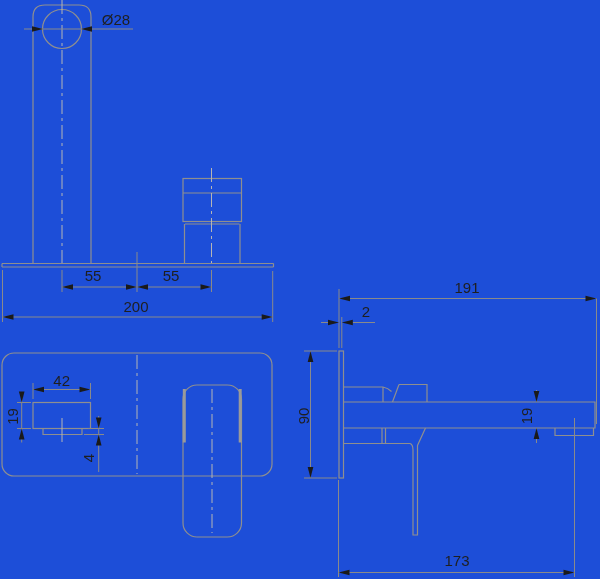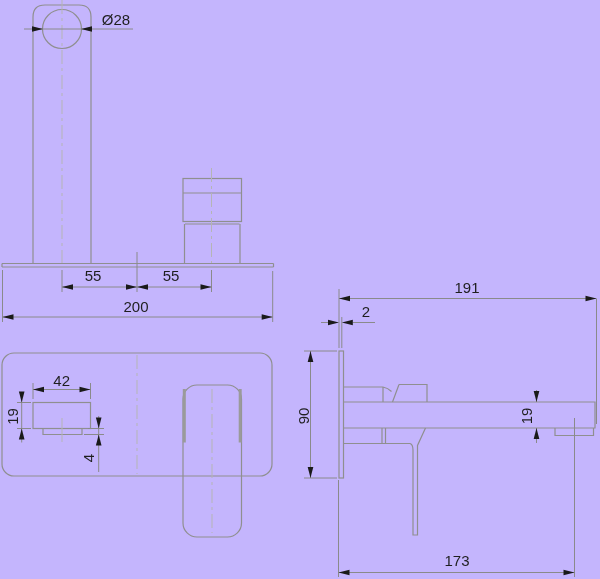--- a/index.html
+++ b/index.html
@@ -1,17 +1,17 @@
 <!DOCTYPE html>
 <html><head>
 <meta charset="utf-8">
 <style>
   html,body{margin:0;padding:0;background:#ffffff;}
   body{width:600px;height:579px;overflow:hidden;font-family:"Liberation Sans", sans-serif;}
-  .sheet{position:relative;width:600px;height:579px;background:#c4b5fd;}
+  .sheet{position:relative;width:600px;height:579px;background:#1d4ed8;}
   svg{display:block;}
   
   .geo{stroke:#8f8f8f;stroke-width:1.2;fill:none;}
   .geo-thick{stroke:#9a9a9a;stroke-width:3;fill:none;}
   .cl{stroke:#b5b5b5;stroke-width:1;fill:none;stroke-dasharray:14 4 3 4;}
   .cl-short{stroke:#b5b5b5;stroke-width:1;fill:none;}
   
   .dim{stroke:#8a8a8a;stroke-width:1;fill:none;}
   .arrow{fill:#1a1a1a;stroke:none;}
   text.lbl{fill:#1f1f1f;font-family:"Liberation Sans", sans-serif;font-size:15px;}

